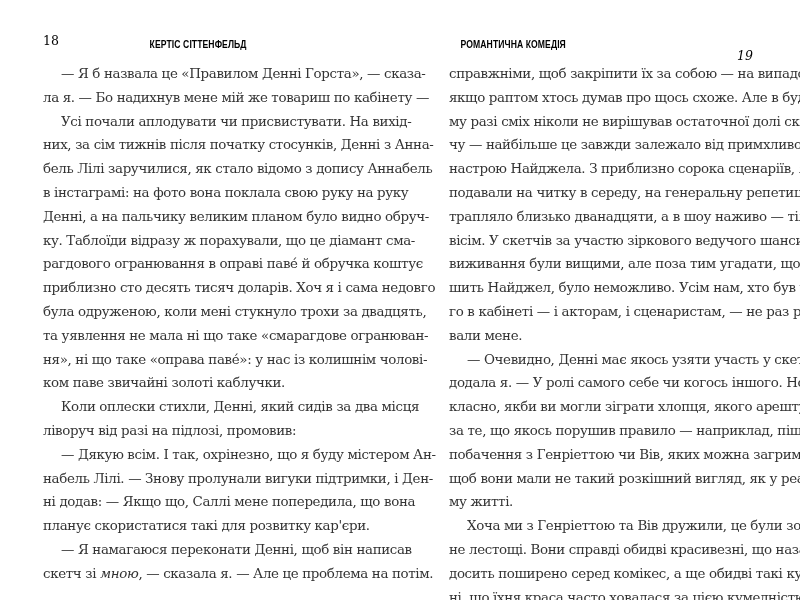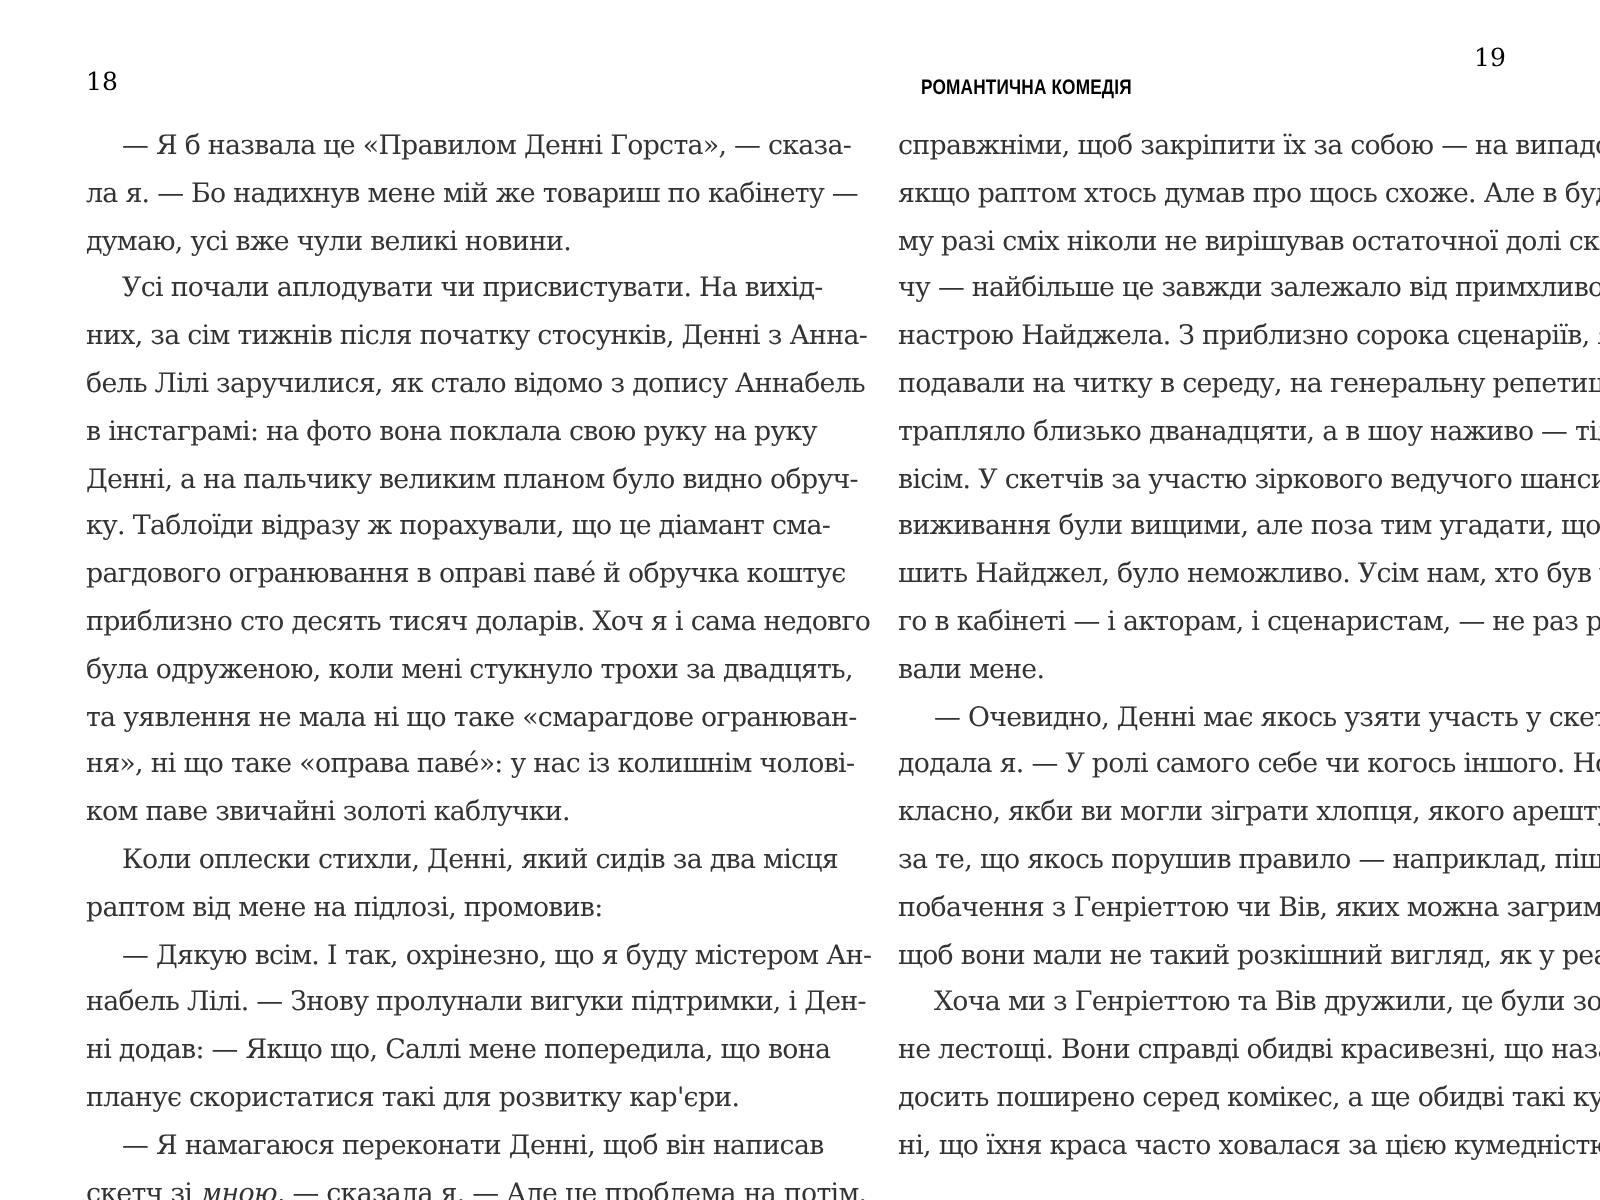--- a/index.html
+++ b/index.html
@@ -4,61 +4,63 @@
 <style>
   html, body { margin: 0; padding: 0; background: #ffffff; }
   body { width: 800px; height: 600px; overflow: hidden; position: relative; }
   .page { position: absolute; top: 0; width: 400px; height: 498px; }
   .page.left { left: 0; }
   .page.right { left: 400px; }
   .folio { font-family: "DejaVu Serif", serif; font-size: 12.5px; }
   .rtitle { font-family: "Liberation Sans", sans-serif; font-weight: bold; font-size: 10.5px; letter-spacing: 0.1px; transform: scaleX(0.82); transform-origin: center; display: inline-block; }
   .left .folio { position: absolute; left: 43px; top: 33px; }
   .left .rtitle-wrap { position: absolute; left: 43px; width: 310px; top: 34px; text-align: center; }
-  .right .folio { position: absolute; left: 337px; top: 21px; }
+  .right .folio { position: absolute; left: 337px; top: 48px; font-style: italic; }
   .right .rtitle-wrap { position: absolute; left: 49px; width: 310px; top: 34px; }
   .text { position: absolute; top: 62px; width: 309px; font-family: "DejaVu Serif", serif; font-size: 13.4px; line-height: 23.8px; color: #333333; text-align: justify; hyphens: manual; }
   .left .text { left: 43px; }
   .right .text { left: 49px; }
   .text p { margin: 0; text-indent: 18px; }
   .text p.cont { text-indent: 0; }
   .text .ln { display: block; text-align: justify; text-align-last: justify; white-space: nowrap; overflow: visible; letter-spacing: -0.35px; }
   .text .ln.last { text-align-last: left; }
   .text p .ln:first-child { }
   .ind { display: inline-block; width: 18px; }
   em { font-style: italic; }
 </style>
 </head>
 <body>
 
 <div class="page left">
   <span class="folio">18</span>
+  <div class="rtitle-wrap">
+    <span class="rtitle">КЕРТІС СІТТЕНФЕЛЬД</span>
+  </div>
   <div class="text">
       <p class="" style="text-indent: 0px;">
         <span class="ln"><span class="ind"></span>— Я б назвала це «Правилом Денні Горста», — сказа-</span>
         <span class="ln">ла я. — Бо надихнув мене мій же товариш по кабінету —</span>
-        <span class="ln last">думаю, усі вже чули великі новини.</span>
       </p>
       <p class="" style="text-indent: 0px;">
         <span class="ln"><span class="ind"></span>Усі почали аплодувати чи присвистувати. На вихід-</span>
         <span class="ln">них, за сім тижнів після початку стосунків, Денні з Анна-</span>
         <span class="ln">бель Лілі заручилися, як стало відомо з допису Аннабель</span>
         <span class="ln">в інстаграмі: на фото вона поклала свою руку на руку</span>
         <span class="ln">Денні, а на пальчику великим планом було видно обруч-</span>
         <span class="ln">ку. Таблоїди відразу ж порахували, що це діамант сма-</span>
         <span class="ln">рагдового огранювання в оправі паве́ й обручка коштує</span>
         <span class="ln">приблизно сто десять тисяч доларів. Хоч я і сама недовго</span>
         <span class="ln">була одруженою, коли мені стукнуло трохи за двадцять,</span>
         <span class="ln">та уявлення не мала ні що таке «смарагдове огранюван-</span>
         <span class="ln">ня», ні що таке «оправа паве́»: у нас із колишнім чолові-</span>
         <span class="ln last">ком паве звичайні золоті каблучки.</span>
       </p>
       <p class="" style="text-indent: 0px;">
         <span class="ln"><span class="ind"></span>Коли оплески стихли, Денні, який сидів за два місця</span>
-        <span class="ln last">раптом від мене на підлозі, промовив:</span>
+        <span class="ln last">ліворуч від разі на підлозі, промовив:</span>
       </p>
       <p class="" style="text-indent: 0px;">
         <span class="ln"><span class="ind"></span>— Дякую всім. І так, охрінезно, що я буду містером Ан-</span>
         <span class="ln">набель Лілі. — Знову пролунали вигуки підтримки, і Ден-</span>
         <span class="ln">ні додав: — Якщо що, Саллі мене попередила, що вона</span>
         <span class="ln last">планує скористатися такі для розвитку кар'єри.</span>
       </p>
       <p class="" style="text-indent: 0px;">
         <span class="ln"><span class="ind"></span>— Я намагаюся переконати Денні, щоб він написав</span>
         <span class="ln">скетч зі <em>мною</em>, — сказала я. — Але це проблема на потім.</span>
@@ -86,20 +88,21 @@
         <span class="ln">го в кабінеті — і акторам, і сценаристам, — не раз розби-</span>
         <span class="ln last">вали мене.</span>
       </p>
       <p class="" style="text-indent: 0px;">
         <span class="ln"><span class="ind"></span>— Очевидно, Денні має якось узяти участь у скетчі, —</span>
         <span class="ln">додала я. — У ролі самого себе чи когось іншого. Ноа, було б</span>
         <span class="ln">класно, якби ви могли зіграти хлопця, якого арештують</span>
         <span class="ln">за те, що якось порушив правило — наприклад, пішов на</span>
         <span class="ln">побачення з Генріеттою чи Вів, яких можна загримувати,</span>
         <span class="ln">щоб вони мали не такий розкішний вигляд, як у реально-</span>
+        <span class="ln last">му житті.</span>
       </p>
       <p class="" style="text-indent: 0px;">
         <span class="ln"><span class="ind"></span>Хоча ми з Генріеттою та Вів дружили, це були зовсім</span>
         <span class="ln">не лестощі. Вони справді обидві красивезні, що назагал</span>
         <span class="ln">досить поширено серед комікес, а ще обидві такі кумед-</span>
         <span class="ln">ні, що їхня краса часто ховалася за цією кумедністю — це</span>
       </p>
     </div>
 </div>
 

